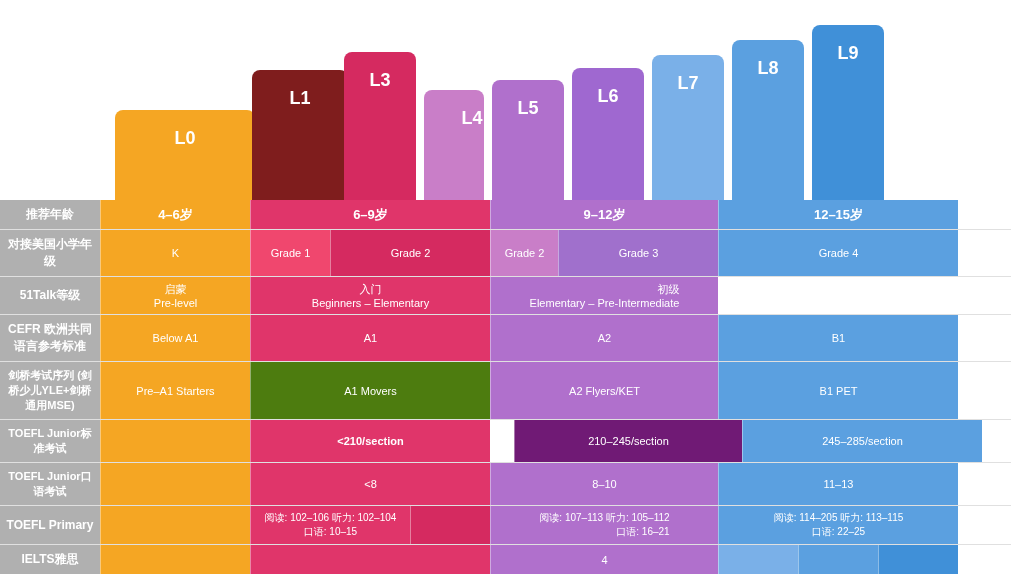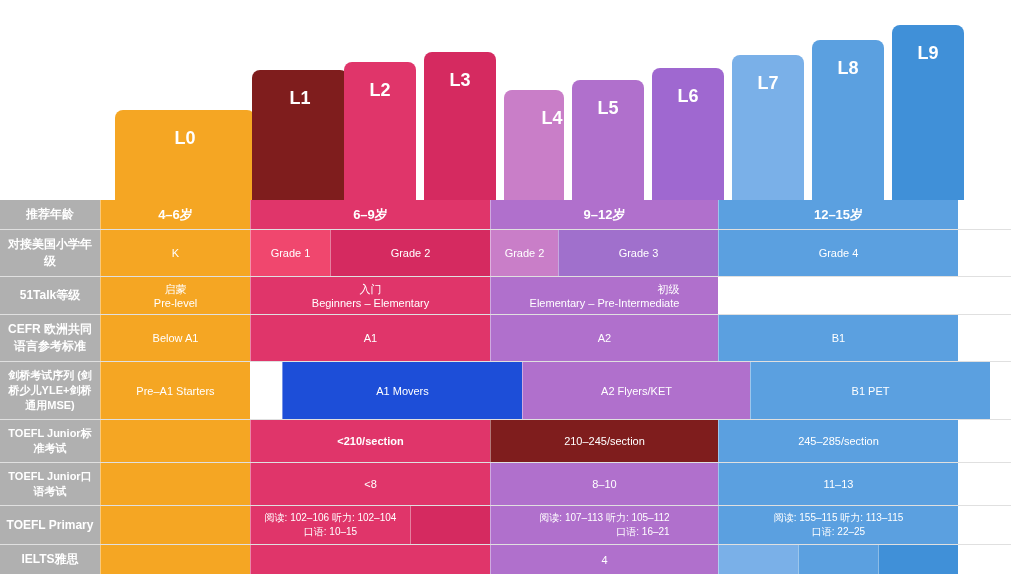--- a/index.html
+++ b/index.html
@@ -123,25 +123,20 @@
           <span class="bar-label">L0</span>
         </div>
       </div>
 
       <div class="bar-wrap" style="width:80px;">
         <div class="level-bar bar-L1" style="width:96px;background:#7f1d1d;">
           <span class="bar-label">L1</span>
         </div>
       </div>
 
-      <div class="bar-wrap" style="width:80px;">
-        <div class="level-bar bar-L2" style="width:72px;background:#e0356a;">
-          <span class="bar-label">L2</span>
-        </div>
-      </div>
 
       <div class="bar-wrap" style="width:80px;">
         <div class="level-bar bar-L3" style="width:72px;background:#d52a60;">
           <span class="bar-label">L3</span>
         </div>
       </div>
 
       <div class="bar-wrap" style="width:68px;">
         <div class="level-bar bar-L4" style="width:60px;background:#c97ec8;">
           <span class="bar-label">L4</span>
@@ -214,50 +209,50 @@
         <div class="cell w-L0" style="background:#f5a623;">Below A1</div>
         <div class="cell span-3" style="background:#e0356a;">A1</div>
         <div class="cell span-L456" style="background:#b070cc;">A2</div>
         <div class="cell span-L789" style="background:#5ba0e0;">B1</div>
       </div>
 
       <div class="row">
         <div class="row-label" style="font-size:11px;">剑桥考试序列
 (剑桥少儿YLE+剑桥通用MSE)</div>
         <div class="cell w-L0" style="background:#f5a623;">Pre–A1 Starters</div>
-        <div class="cell span-3" style="background:#1d4ed8;margin-left:32px;">A1 Movers</div>
+        <div class="cell span-3" style="background:#4d7c0f;">A1 Movers</div>
         <div class="cell span-L456" style="background:#b070cc;">A2 Flyers/KET</div>
         <div class="cell span-L789" style="background:#5ba0e0;">B1 PET</div>
       </div>
 
       <div class="row">
         <div class="row-label" style="font-size:11px;">TOEFL Junior标准考试</div>
         <div class="cell w-L0" style="background:#f5a623;"></div>
         <div class="cell span-3" style="background:#e0356a;font-weight:bold;">&lt;210/section</div>
-        <div class="cell span-L456" style="background:#7f1d1d;">210–245/section</div>
+        <div class="cell span-L456" style="background:#701a75;margin-left:24px;">210–245/section</div>
         <div class="cell span-L789" style="background:#5ba0e0;">245–285/section</div>
       </div>
 
       <div class="row">
         <div class="row-label" style="font-size:11px;">TOEFL Junior口语考试</div>
         <div class="cell w-L0" style="background:#f5a623;"></div>
         <div class="cell span-3" style="background:#e0356a;">&lt;8</div>
         <div class="cell span-L456" style="background:#b070cc;">8–10</div>
         <div class="cell span-L789" style="background:#5ba0e0;">11–13</div>
       </div>
 
       <div class="row row-toefl-p">
         <div class="row-label">TOEFL Primary</div>
         <div class="cell w-L0" style="background:#f5a623;"></div>
         <div class="cell" style="background:#e0356a;width:160px;flex-shrink:0;white-space:pre-line;font-size:10px;line-height:1.4;">阅读: 102–106  听力: 102–104
 口语: 10–15</div>
         <div class="cell" style="background:#d52a60;width:80px;flex-shrink:0;"></div>
         <div class="cell span-L456" style="background:#b070cc;white-space:pre-line;font-size:10px;line-height:1.4;">阅读: 107–113  听力: 105–112
 口语: 16–21</div>
-        <div class="cell span-L789" style="background:#5ba0e0;white-space:pre-line;font-size:10px;line-height:1.4;">阅读: 155–115  听力: 113–115
+        <div class="cell span-L789" style="background:#5ba0e0;white-space:pre-line;font-size:10px;line-height:1.4;">阅读: 114–205  听力: 113–115
 口语: 22–25</div>
       </div>
 
       <div class="row">
         <div class="row-label">IELTS雅思</div>
         <div class="cell w-L0" style="background:#f5a623;"></div>
         <div class="cell span-3" style="background:#e0356a;"></div>
         <div class="cell span-L456" style="background:#b070cc;">4</div>
         <div class="cell" style="background:#7ab0e8;width:80px;flex-shrink:0;"></div>
         <div class="cell" style="background:#5ba0e0;width:80px;flex-shrink:0;"></div>

